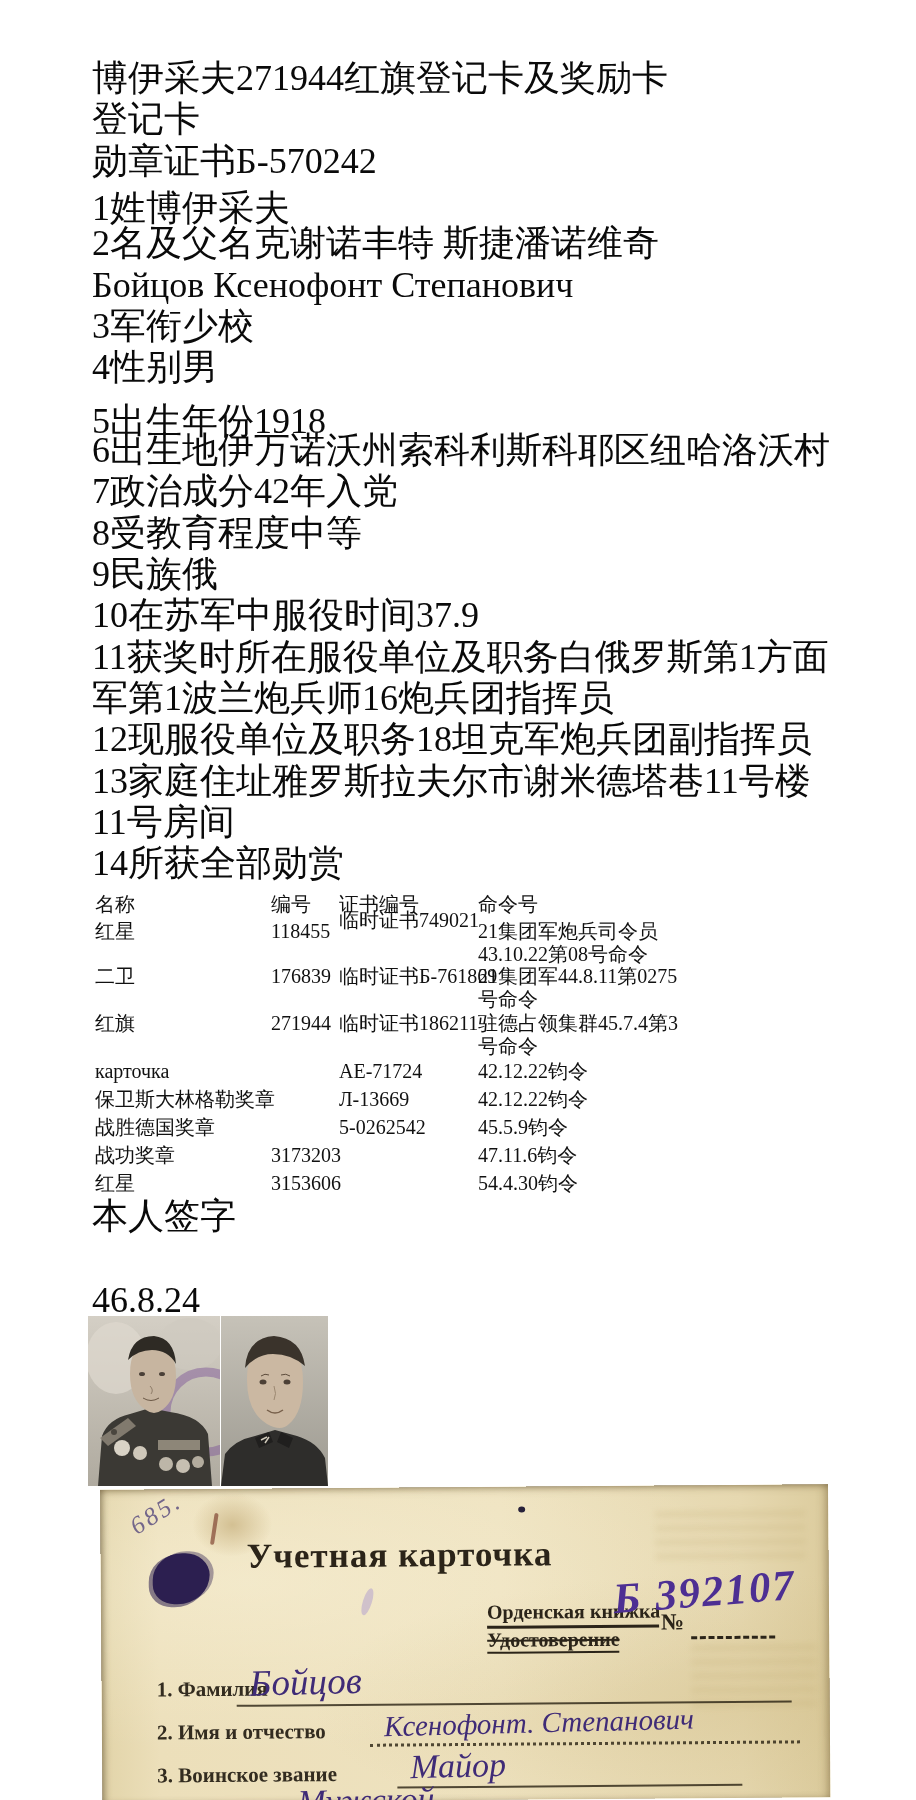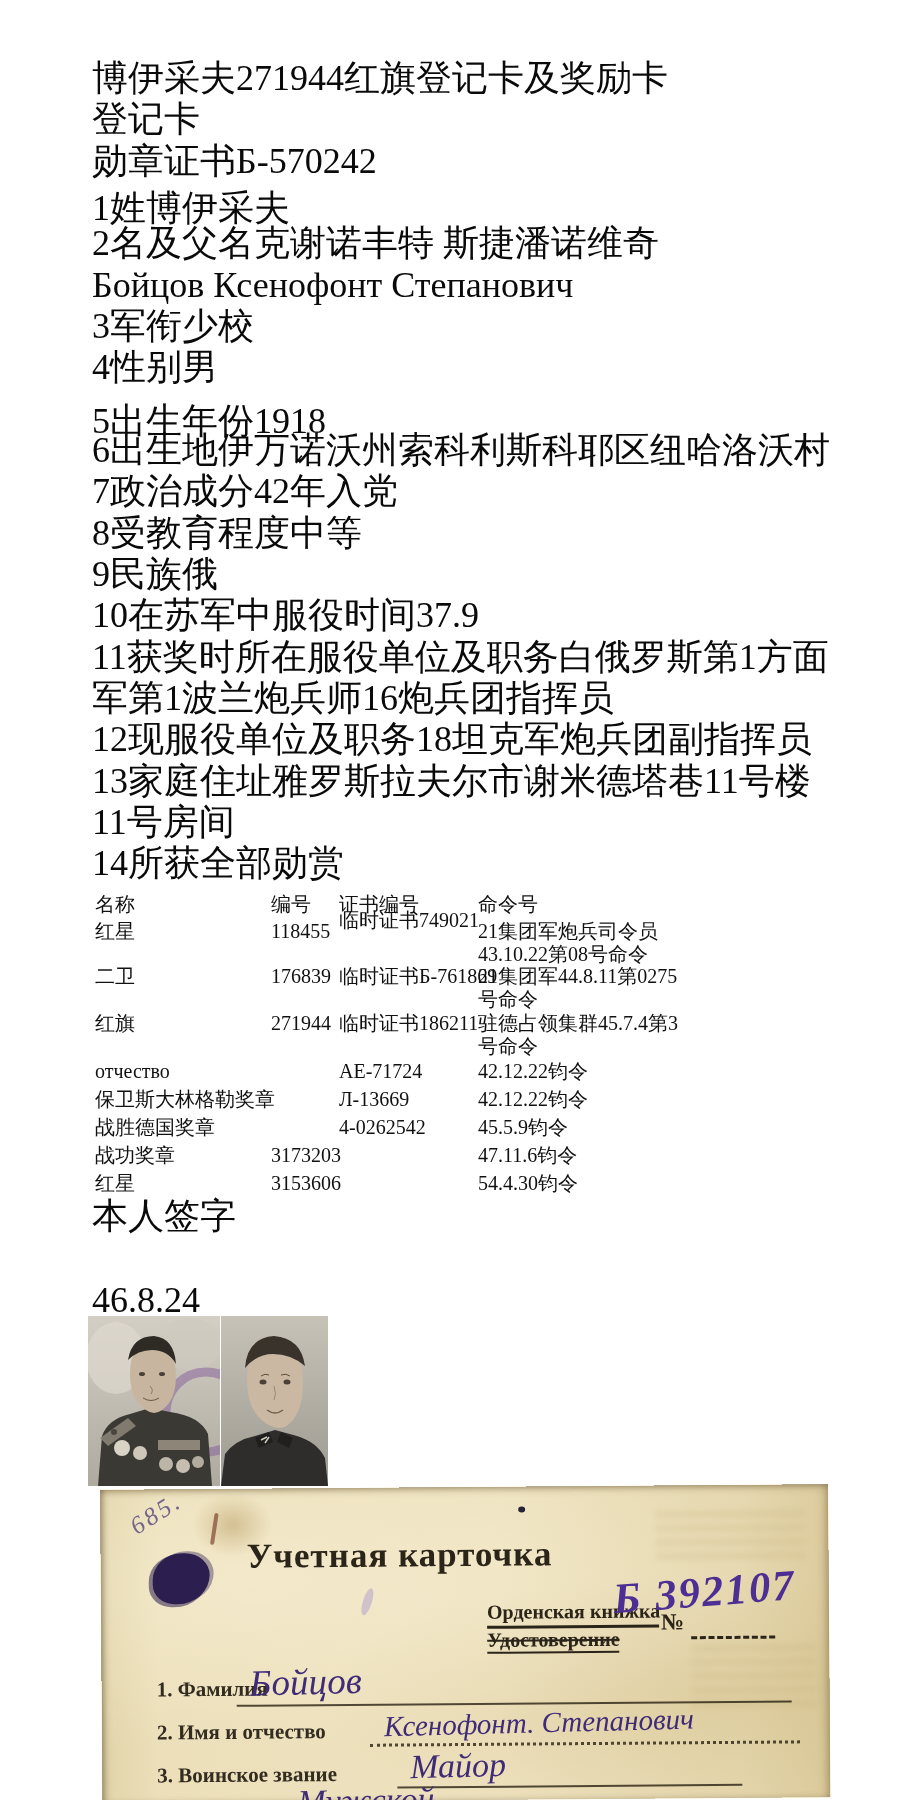--- a/index.html
+++ b/index.html
@@ -96,30 +96,30 @@
     <span class="tcell c3" style="top:965px">临时证书Б-761869</span>
     <span class="tcell c4" style="top:965px">21集团军44.8.11第0275</span>
     <span class="tcell c4" style="top:988px">号命令</span>
 
     <span class="tcell c1" style="top:1012px">红旗</span>
     <span class="tcell c2" style="top:1012px">271944</span>
     <span class="tcell c3" style="top:1012px">临时证书186211</span>
     <span class="tcell c4" style="top:1012px">驻德占领集群45.7.4第3</span>
     <span class="tcell c4" style="top:1035px">号命令</span>
 
-    <span class="tcell c1" style="top:1060px">отчество</span>
+    <span class="tcell c1" style="top:1060px">карточка</span>
     <span class="tcell c3" style="top:1060px">AE-71724</span>
     <span class="tcell c4" style="top:1060px">42.12.22钧令</span>
 
     <span class="tcell c1" style="top:1088px">保卫斯大林格勒奖章</span>
     <span class="tcell c3" style="top:1088px">Л-13669</span>
     <span class="tcell c4" style="top:1088px">42.12.22钧令</span>
 
     <span class="tcell c1" style="top:1116px">战胜德国奖章</span>
-    <span class="tcell c3" style="top:1116px">4-0262542</span>
+    <span class="tcell c3" style="top:1116px">5-0262542</span>
     <span class="tcell c4" style="top:1116px">45.5.9钧令</span>
 
     <span class="tcell c1" style="top:1144px">战功奖章</span>
     <span class="tcell c2" style="top:1144px">3173203</span>
     <span class="tcell c4" style="top:1144px">47.11.6钧令</span>
 
     <span class="tcell c1" style="top:1172px">红星</span>
     <span class="tcell c2" style="top:1172px">3153606</span>
     <span class="tcell c4" style="top:1172px">54.4.30钧令</span>
   </div>

